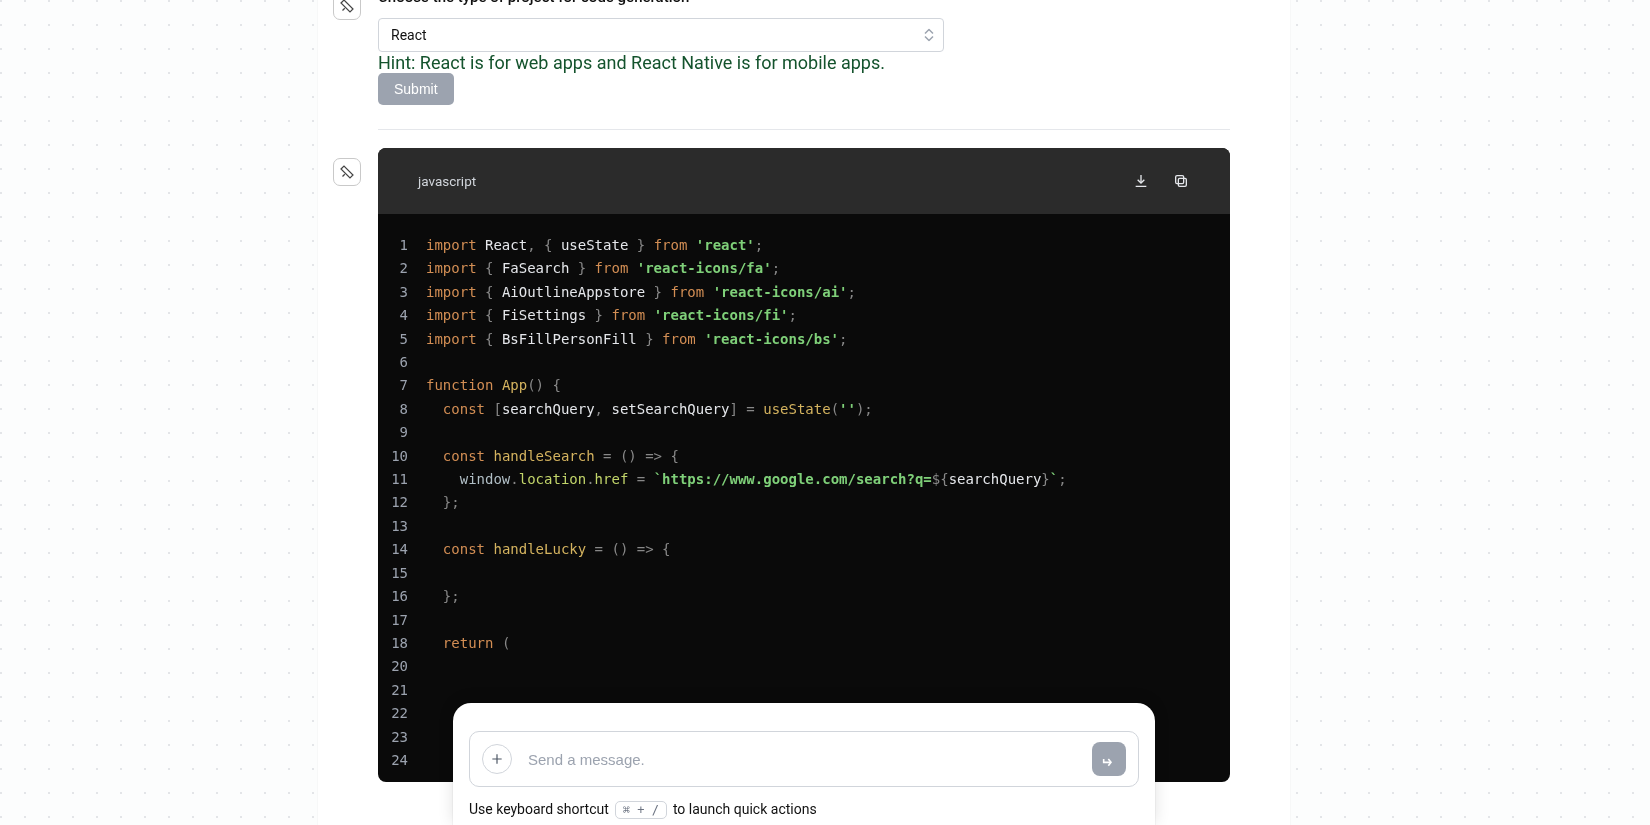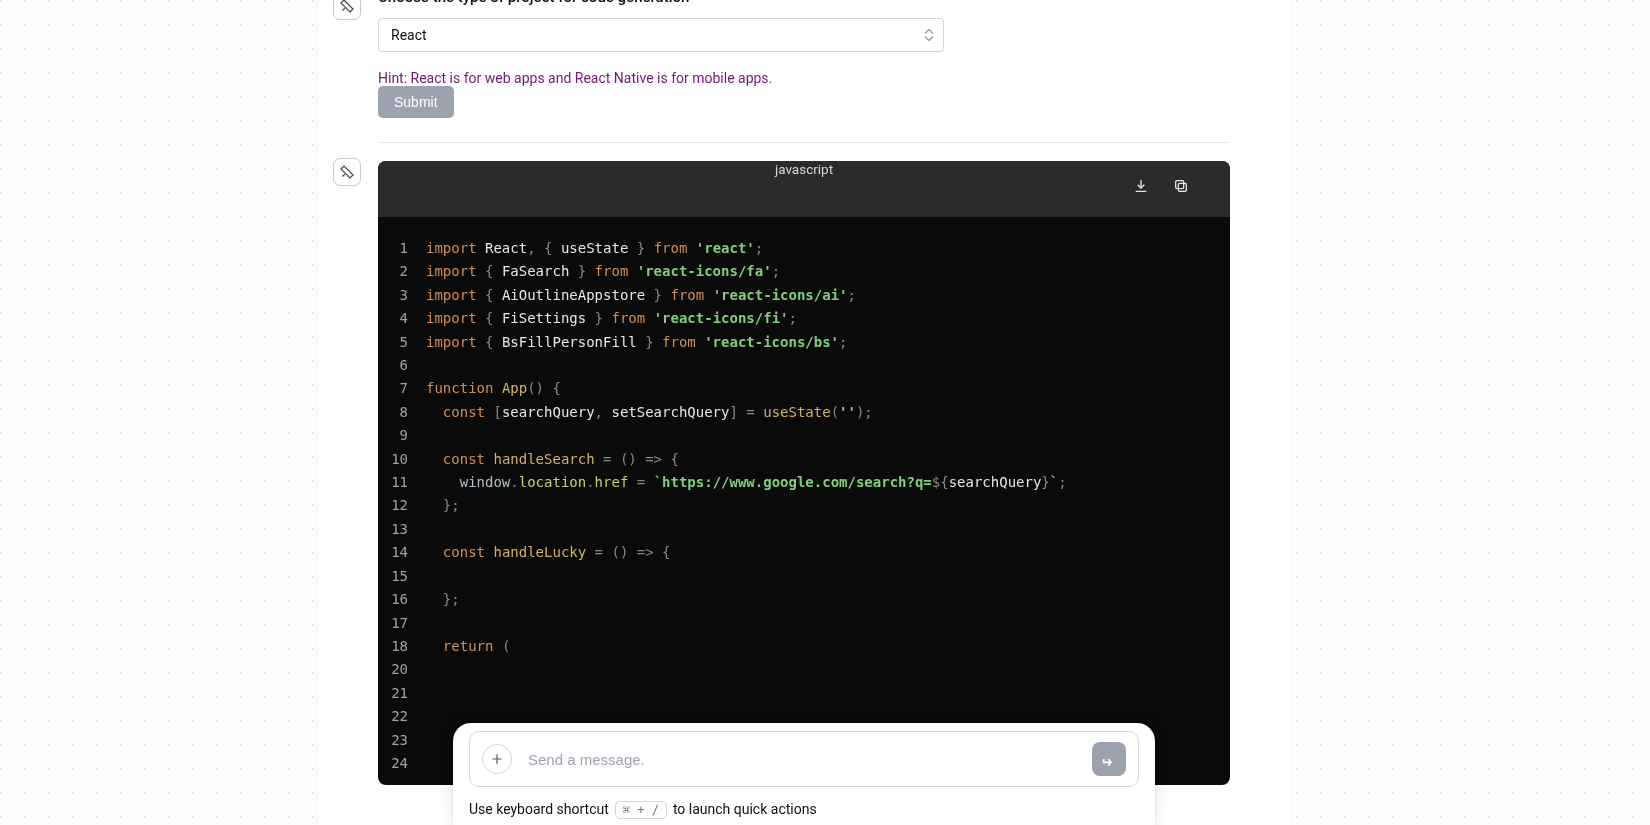--- a/index.html
+++ b/index.html
@@ -75,23 +75,22 @@
     position: absolute;
     right: 10px;
     top: 50%;
     transform: translateY(-50%);
     color: #9ca3af;
     display: flex;
     flex-direction: column;
     gap: 1px;
   }
   .hint {
-    font-size: 14px;
-    color: #701a75;
-    margin-top: 18px;
+    font-size: 18px;
+    color: #14532d;
   }
   .submit-btn {
     border: none;
     background: var(--btn-bg);
     color: var(--btn-text);
     font-size: 14px;
     font-weight: 500;
     padding: 8px 16px;
     border-radius: 5px;
   }
@@ -116,26 +115,25 @@
   .avatar.av1 { top: -8px; }
   .avatar.av2 { top: 158px; }
   .code-card {
     margin: 18px 60px 0 60px;
     background: var(--code-bg);
     border-radius: 8px;
     overflow: hidden;
   }
   .code-header {
     background: var(--code-header-bg);
-    height: 56px;
+    height: 66px;
     display: flex;
     align-items: center;
     padding: 0 40px;
     color: var(--code-header-text);
-    flex-direction: column;
   }
   .code-lang {
     font-size: 13.5px;
     font-weight: 400;
   }
   .code-actions {
     margin-left: auto;
     display: flex;
     gap: 22px;
     align-items: center;
@@ -184,21 +182,21 @@
     display: flex;
     flex-direction: column;
     align-items: center;
     padding: 0 60px 0 60px;
   }
   .composer-card {
     width: 702px;
     background: #ffffff;
     border-radius: 18px 18px 0 0;
     box-shadow: 0 -2px 16px rgba(0,0,0,0.12), 0 0 0 1px rgba(0,0,0,0.03);
-    padding: 8px 16px 6px 16px;
+    padding: 28px 16px 6px 16px;
   }
   .composer-input-row {
     border: 1px solid var(--border);
     border-radius: 10px;
     display: flex;
     align-items: center;
     padding: 10px 12px;
     gap: 14px;
   }
   .plus-btn {

